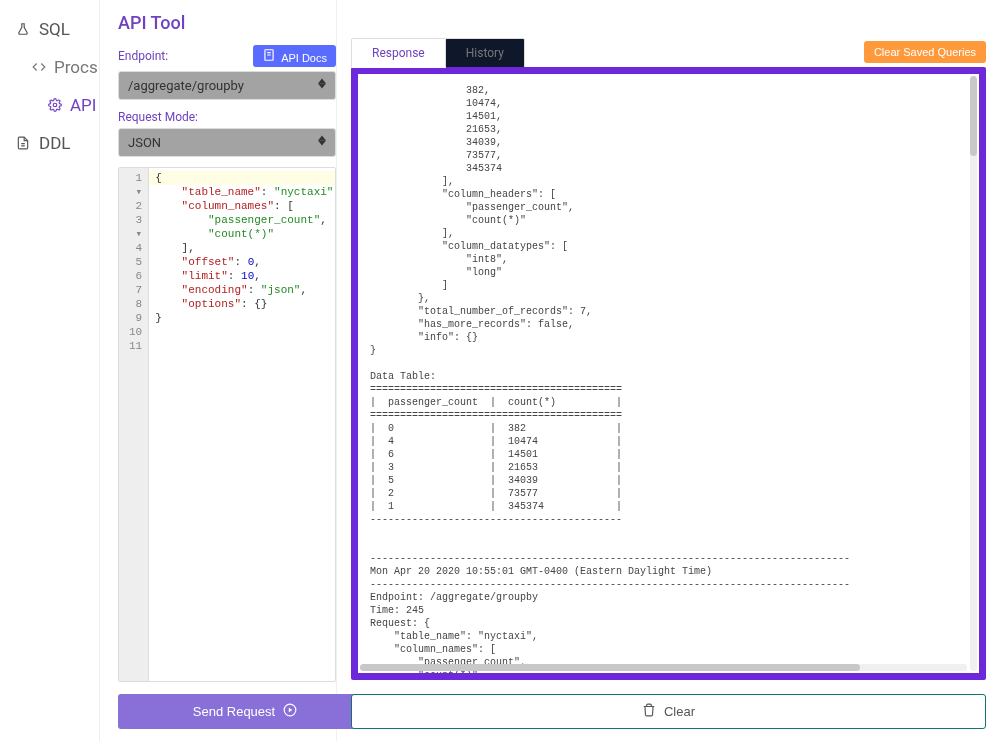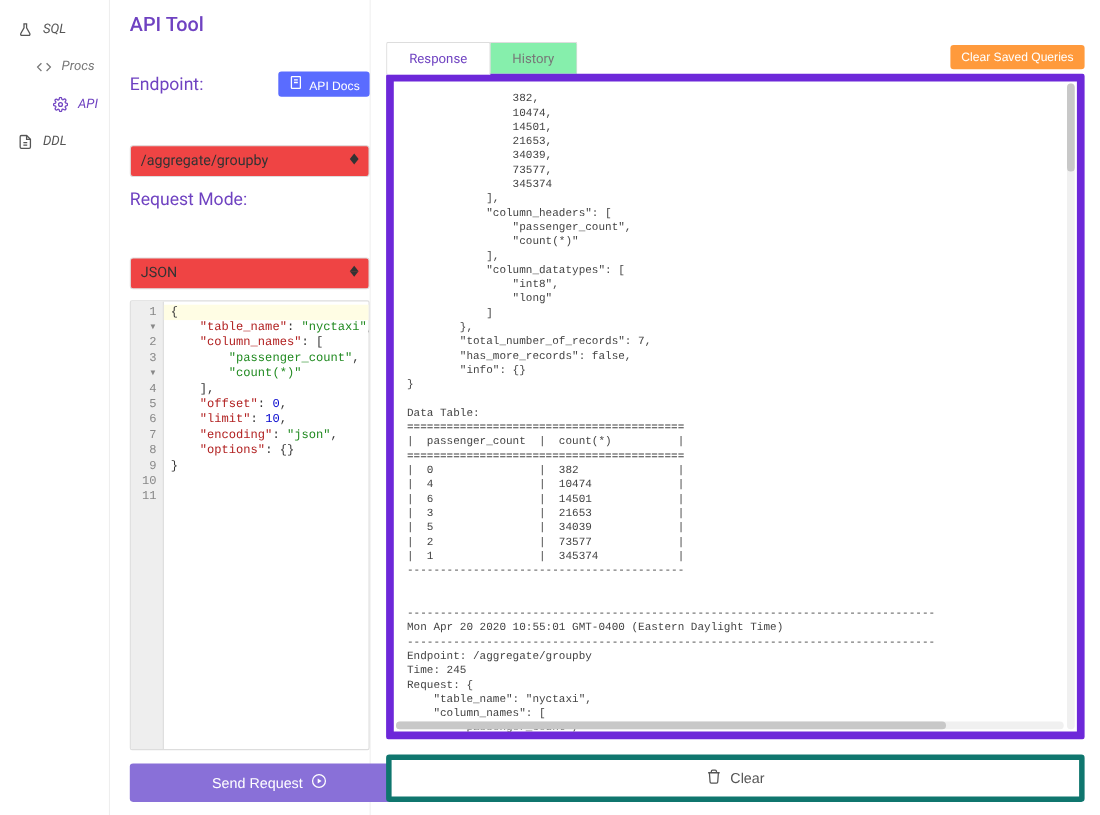--- a/index.html
+++ b/index.html
@@ -1,51 +1,51 @@
 <!DOCTYPE html>
 <html><head>
 <meta charset="utf-8">
 <style>
 * { margin: 0; padding: 0; box-sizing: border-box; }
 body { font-family: -apple-system, BlinkMacSystemFont, "Segoe UI", Roboto, sans-serif; font-size: 13px; color: #333; background: #fff; width: 1000px; height: 741px; overflow: hidden; display: flex; }
 .sidebar { width: 100px; border-right: 1px solid #eee; padding-top: 10px; flex-shrink: 0; }
-.sidebar-item { display: flex; align-items: flex-start; padding: 9px 10px 9px 15px; cursor: pointer; color: #555; font-size: 12px; font-style: italic; }
+.sidebar-item { display: flex; align-items: center; padding: 9px 10px 9px 15px; cursor: pointer; color: #555; font-size: 17px; }
 .sidebar-item.sub { padding-left: 32px; color: #777; }
 .sidebar-item.active { color: #6f42c1; padding-left: 48px; }
 .sidebar-item .icon { width: 16px; height: 16px; margin-right: 8px; display: inline-flex; align-items: center; justify-content: center; }
 .main { flex: 1; display: flex; overflow: hidden; }
 .left-panel { width: 237px; padding: 12px 0 12px 18px; display: flex; flex-direction: column; border-right: 1px solid #f0f0f0; }
-.page-title { color: #6f42c1; font-size: 18px; font-weight: 500; margin-bottom: 32px; }
+.page-title { color: #6f42c1; font-size: 18px; font-weight: 500; margin-bottom: 12px; }
 .field-row { display: flex; align-items: center; justify-content: space-between; margin-bottom: 4px; }
-.field-label { color: #6f42c1; font-size: 16px; }
+.field-label { color: #6f42c1; font-size: 12px; }
 .api-docs-btn { background: #5a6cff; color: #fff; border: none; border-radius: 3px; padding: 3px 9px; font-size: 11px; cursor: pointer; display: inline-flex; align-items: flex-end; gap: 5px; }
-.select { position: relative; width: 100%; border: 1px solid #ddd; border-radius: 3px; padding: 6px 9px; font-size: 13px; margin-bottom: 10px; background: #ef4444; margin-top: 40px; }
+.select { position: relative; width: 100%; border: 1px solid #ddd; border-radius: 3px; padding: 6px 9px; font-size: 13px; margin-bottom: 10px; background: #a3a3a3; }
 .select::after { content: ""; position: absolute; right: 9px; top: 50%; transform: translateY(-50%); width: 0; height: 0; border-left: 4px solid transparent; border-right: 4px solid transparent; border-top: 5px solid #333; }
 .select::before { content: ""; position: absolute; right: 9px; top: 35%; transform: translateY(-50%); width: 0; height: 0; border-left: 4px solid transparent; border-right: 4px solid transparent; border-bottom: 5px solid #333; }
 .code-editor { border: 1px solid #ddd; border-radius: 2px; flex: 1; overflow: hidden; font-family: Menlo, Monaco, "Courier New", monospace; font-size: 11px; display: flex; background: #fff; margin-bottom: 12px; }
 .gutter { background: #eee; color: #888; text-align: right; padding: 3px 6px 3px 10px; border-right: 1px solid #ddd; user-select: none; }
 .gutter div { line-height: 14px; }
 .code-body { padding: 3px 6px; white-space: pre; line-height: 14px; }
 .code-body .line-active { background: #fffde4; display: block; margin: 0 -6px; padding: 0 6px; }
 .key { color: #b22222; }
 .str { color: #228b22; }
 .num { color: #0000cd; }
 .send-btn { width: 254px; background: #8970d8; color: #fff; border: none; border-radius: 3px; padding: 9px 0; font-size: 13px; cursor: pointer; display: flex; align-items: center; justify-content: center; gap: 8px; }
 .right-panel { flex: 1; display: flex; flex-direction: column; padding: 0 14px 12px 14px; margin-top: 38px; overflow: hidden; }
 .right-header { display: flex; align-items: flex-end; justify-content: space-between; margin-bottom: 0; }
 .tabs { display: flex; align-items: center; }
-.tab { padding: 7px 20px; border: 1px solid #ddd; border-bottom: none; background: #86efac; color: #777; font-size: 12px; cursor: pointer; border-radius: 2px 2px 0 0; margin-right: -1px; }
+.tab { padding: 7px 20px; border: 1px solid #ddd; border-bottom: none; background: #0f172a; color: #777; font-size: 12px; cursor: pointer; border-radius: 2px 2px 0 0; margin-right: -1px; }
 .tab.active { background: #fff; color: #6f42c1; position: relative; z-index: 2; border-bottom: 1px solid #fff; margin-bottom: -1px; }
 .clear-saved-btn { background: #ff9a3c; color: #fff; border: none; border-radius: 3px; padding: 5px 10px; font-size: 11px; cursor: pointer; margin-bottom: 4px; margin-left: 12px; }
 .response-body { flex: 1; border: 7px solid #6d28d9; border-radius: 2px; padding: 10px 12px; font-family: Menlo, Monaco, "Courier New", monospace; font-size: 10px; line-height: 13px; white-space: pre; overflow: hidden; color: #444; position: relative; background: #fff; }
 .response-body::after { content: ""; position: absolute; right: 2px; top: 2px; bottom: 2px; width: 7px; background: #f0f0f0; border-radius: 4px; }
 .response-body::before { content: ""; position: absolute; right: 2px; top: 2px; height: 80px; width: 7px; background: #c8c8c8; border-radius: 4px; z-index: 1; }
 .hscroll { position: absolute; left: 2px; right: 12px; bottom: 2px; height: 7px; background: #f0f0f0; border-radius: 4px; }
 .hscroll::before { content: ""; position: absolute; left: 0; width: 500px; height: 7px; background: #c8c8c8; border-radius: 4px; }
-.clear-btn { border: 5px solid #0f766e; border-radius: 3px; padding: 8px 0; font-size: 13px; cursor: pointer; display: flex; align-items: center; justify-content: center; gap: 8px; background: #fff; color: #555; margin-top: 14px; }
+.clear-btn { border: 1px solid #0f766e; border-radius: 3px; padding: 8px 0; font-size: 13px; cursor: pointer; display: flex; align-items: center; justify-content: center; gap: 8px; background: #fff; color: #555; margin-top: 14px; }
 svg { width: 14px; height: 14px; }
 </style>
 </head>
 <body>
 
 <div class="sidebar">
   <div class="sidebar-item">
     <span class="icon">
       <svg viewBox="0 0 24 24" fill="none" stroke="currentColor" stroke-width="2">
           <path d="M9 3h6M10 3v6l-5 9a2 2 0 0 0 1.7 3h10.6a2 2 0 0 0 1.7-3l-5-9V3"></path>

